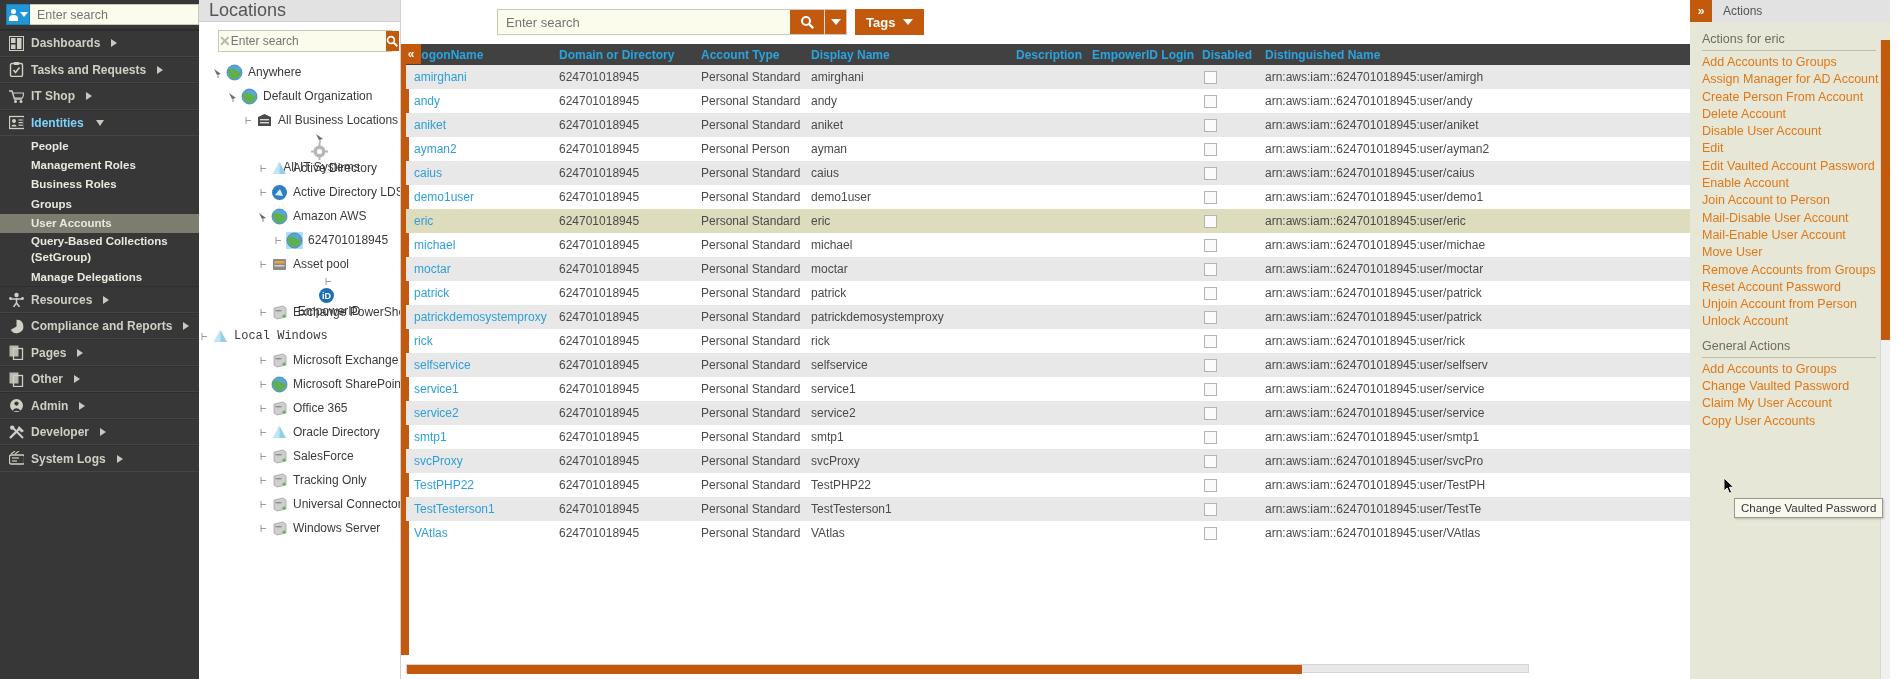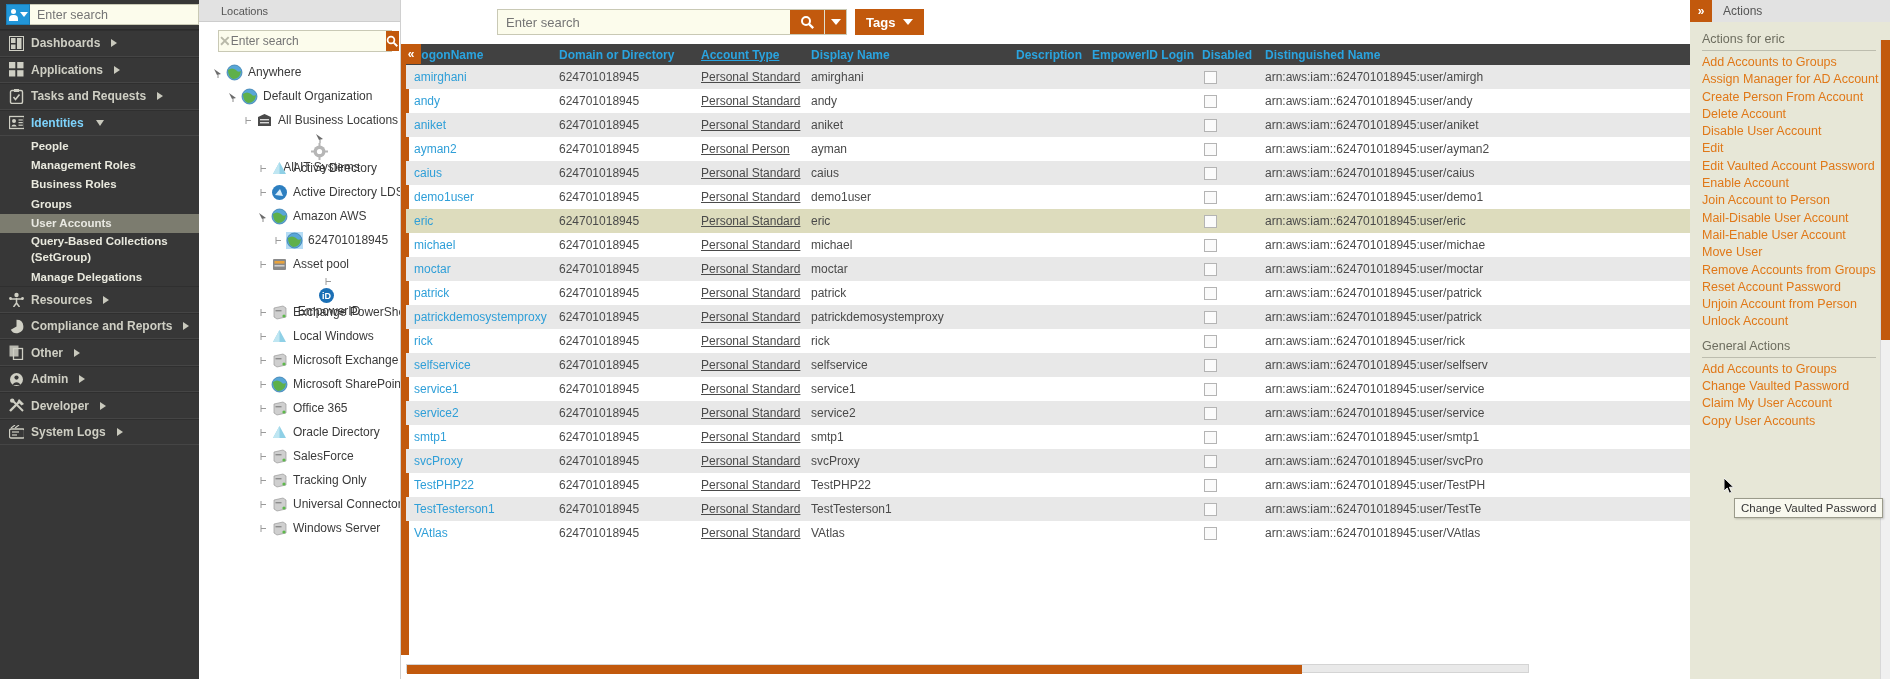--- a/index.html
+++ b/index.html
@@ -79,21 +79,21 @@
   .nav-sub.two-line { height: 34px; line-height:1.35; align-items:center; }
 
   
   .locations {
     width: 202px; flex:0 0 202px; height:679px;
     background:#ffffff; position:relative; overflow:hidden;
     border-right:1px solid #d0d0d0;
   }
   .loc-header {
     height: 22px; background:#e2e2e2; display:flex; align-items:center;
-    padding-left:22px; color:#555; font-size:11px;
+    padding-left:10px; color:#555; font-size:18px;
     border-bottom:1px solid #cdcdcd;
   }
   .loc-search-wrap { padding:8px 8px 4px 19px; }
   .loc-search {
     height:22px; background:#fcfcec; border:1px solid #c9c9b5;
     display:flex; align-items:center;
   }
   .loc-x {
     width:20px; text-align:center; color:#b9b9a9; font-size:14px; font-weight:bold;
     line-height:1;
@@ -164,21 +164,21 @@
   .gcell { padding-left:8px; overflow:hidden; white-space:nowrap; }
   .gcell.link { color:#2f9fd8; cursor:pointer; }
   .gcell.chk { display:flex; align-items:center; justify-content:flex-start; padding-left:10px;}
   .chkbox {
     width:13px;height:13px;border:1px solid #b4b4b4;background:#fbfbfb;display:block;
   }
 
   
   .c-logon { width:145px; }
   .c-domain { width:142px; }
-  .c-type   { width:110px;text-decoration:underline; }
+  .c-type   { width:110px; }
   .c-display{ width:205px; }
   .c-desc   { width:76px; }
   .c-login  { width:110px; }
   .c-disabl { width:63px; }
   .c-dn     { width:300px; }
 
   .hscroll-wrap {
     position:absolute; left:5px; right:161px; bottom:2px; height:13px;
   }
   .hscroll-track { height:9px; background:#e9e9e9; border:1px solid #d4d4d4;}
@@ -243,38 +243,38 @@
               <rect x="8" y="2" width="4.5" height="11" fill="#cfcfc4"></rect>
               <rect x="2" y="8.5" width="4.5" height="4.5" fill="#cfcfc4"></rect>
             </svg>
           </span>
           <span>Dashboards</span>
           <span class="nav-arrow"></span>
         </div>
         <div class="nav-item">
           <span class="nav-ico">
             <svg width="15" height="15">
-              <rect x="0" y="0" width="6.3" height="6.3" fill="#cfcfc4"></rect>
-              <rect x="8.2" y="0" width="6.3" height="6.3" fill="#cfcfc4"></rect>
-              <rect x="0" y="8.2" width="6.3" height="6.3" fill="#cfcfc4"></rect>
-              <rect x="8.2" y="8.2" width="6.3" height="6.3" fill="#cfcfc4"></rect>
-            </svg>
-          </span>
-          <span>Applications</span>
-          <span class="nav-arrow"></span>
-        </div>
-        <div class="nav-item">
-          <span class="nav-ico">
-            <svg width="15" height="15">
               <rect x="1.5" y="1.5" width="12" height="13" rx="1.5" fill="none" stroke="#cfcfc4" stroke-width="1.4"></rect>
               <rect x="5" y="0" width="5" height="3" fill="#cfcfc4"></rect>
               <path d="M4.5 8 L6.5 10.5 L10.5 5.5" stroke="#cfcfc4" stroke-width="1.6" fill="none"></path>
             </svg>
           </span>
           <span>Tasks and Requests</span>
+          <span class="nav-arrow"></span>
+        </div>
+        <div class="nav-item">
+          <span class="nav-ico">
+            <svg width="16" height="15">
+              <path d="M0 2 H3 L5.5 10 H13" stroke="#cfcfc4" stroke-width="1.4" fill="none"></path>
+              <path d="M4 4 H15 L13.5 9 H5.2" stroke="#cfcfc4" stroke-width="1.1" fill="none"></path>
+              <circle cx="6.5" cy="12.6" r="1.5" fill="#cfcfc4"></circle>
+              <circle cx="12" cy="12.6" r="1.5" fill="#cfcfc4"></circle>
+            </svg>
+          </span>
+          <span>IT Shop</span>
           <span class="nav-arrow"></span>
         </div>
         <div class="nav-item active">
           <span class="nav-ico">
             <svg width="16" height="15">
               <rect x="0.5" y="1.5" width="15" height="12" fill="none" stroke="#cfcfc4" stroke-width="1.3"></rect>
               <circle cx="5" cy="6" r="2" fill="#cfcfc4"></circle>
               <path d="M2.3 11.5 a2.8 2.8 0 0 1 5.4 0" fill="#cfcfc4"></path>
               <line x1="9.5" y1="5" x2="13.8" y2="5" stroke="#cfcfc4" stroke-width="1.2"></line>
               <line x1="9.5" y1="7.6" x2="13.8" y2="7.6" stroke="#cfcfc4" stroke-width="1.2"></line>
@@ -323,20 +323,30 @@
           <span class="nav-arrow"></span>
         </div>
         <div class="nav-item">
           <span class="nav-ico">
             <svg width="15" height="15">
               <path d="M7.5 7.5 L7.5 0.8 A6.7 6.7 0 1 1 1.8 10.8 Z" fill="#cfcfc4"></path>
               <path d="M9.2 0.9 A6.7 6.7 0 0 1 13.8 5.6 L8.6 6.6 Z" fill="#cfcfc4"></path>
             </svg>
           </span>
           <span>Compliance and Reports</span>
+          <span class="nav-arrow"></span>
+        </div>
+        <div class="nav-item">
+          <span class="nav-ico">
+            <svg width="15" height="15">
+              <rect x="0.5" y="0.5" width="9" height="11" fill="#cfcfc4" opacity="0.85"></rect>
+              <rect x="4.5" y="3.5" width="9" height="11" fill="none" stroke="#cfcfc4" stroke-width="1.3"></rect>
+            </svg>
+          </span>
+          <span>Pages</span>
           <span class="nav-arrow"></span>
         </div>
         <div class="nav-item">
           <span class="nav-ico">
             <svg width="15" height="15">
               <rect x="0.5" y="0.5" width="9" height="11" fill="#cfcfc4" opacity="0.85"></rect>
               <rect x="4.5" y="3.5" width="9" height="11" fill="none" stroke="#cfcfc4" stroke-width="1.3"></rect>
             </svg>
           </span>
           <span>Other</span>
@@ -524,21 +534,21 @@
               <path d="M3 2 L3 9" stroke="#9a9a9a" stroke-width="1"></path>
               <path d="M3 5.5 L8 5.5" stroke="#9a9a9a" stroke-width="1"></path>
             </svg></span>
           <span class="tree-ico"><svg width="17" height="17">
               <path d="M3 4 L12 2 L15 4 L15 13 L6 15 L3 13 Z" fill="#cfcfcf" stroke="#9a9a9a" stroke-width="0.7"></path>
               <rect x="4.5" y="6" width="6" height="1.4" fill="#8c8c8c"></rect>
               <circle cx="13" cy="12" r="1.6" fill="#5db94b"></circle>
             </svg></span>
           <span class="tree-label">Exchange PowerShell</span>
         </div>
-        <div class="tree-row" style="padding-left: 59px;">
+        <div class="tree-row" style=" font-family: Liberation Mono, monospace;">
           <span class="tree-toggle"><svg width="11" height="11">
               <path d="M3 2 L3 9" stroke="#9a9a9a" stroke-width="1"></path>
               <path d="M3 5.5 L8 5.5" stroke="#9a9a9a" stroke-width="1"></path>
             </svg></span>
           <span class="tree-ico"><svg width="17" height="17">
               <path d="M8.5 2 L15 14 L2 14 Z" fill="#8fd0e6"></path>
               <path d="M8.5 2 L8.5 14 L2 14 Z" fill="#bfe6f2"></path>
             </svg></span>
           <span class="tree-label">Local Windows</span>
         </div>

